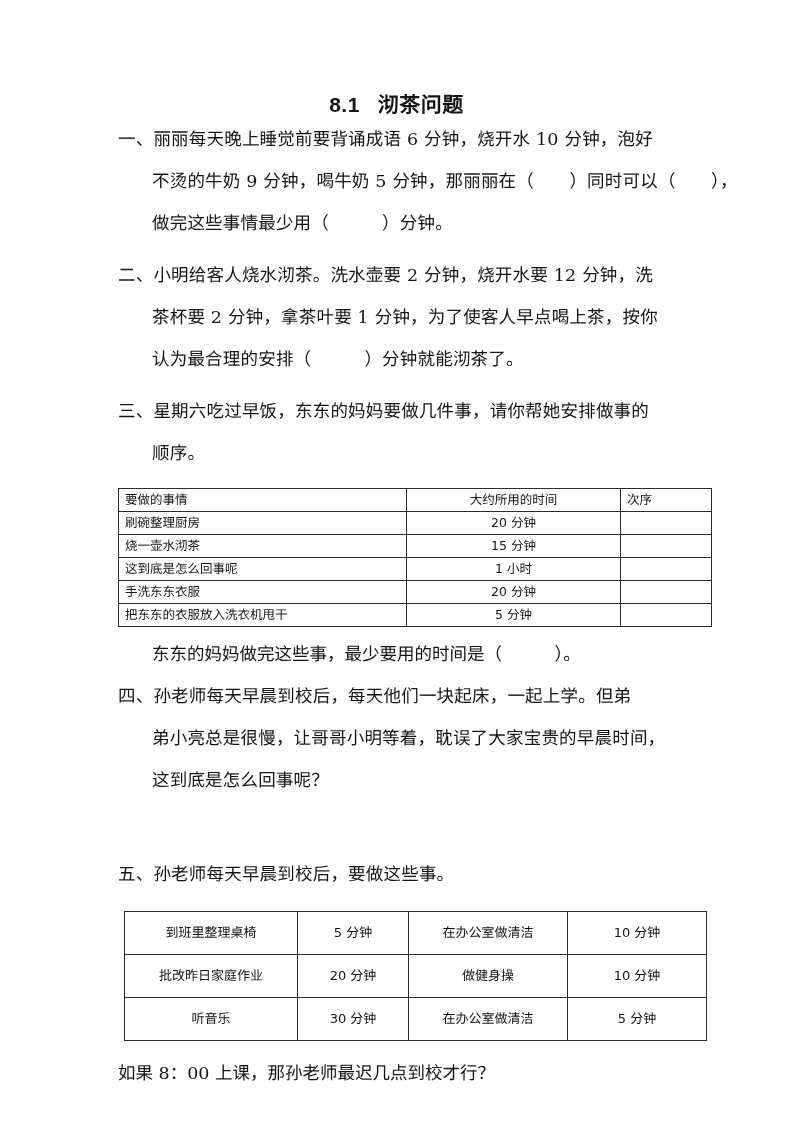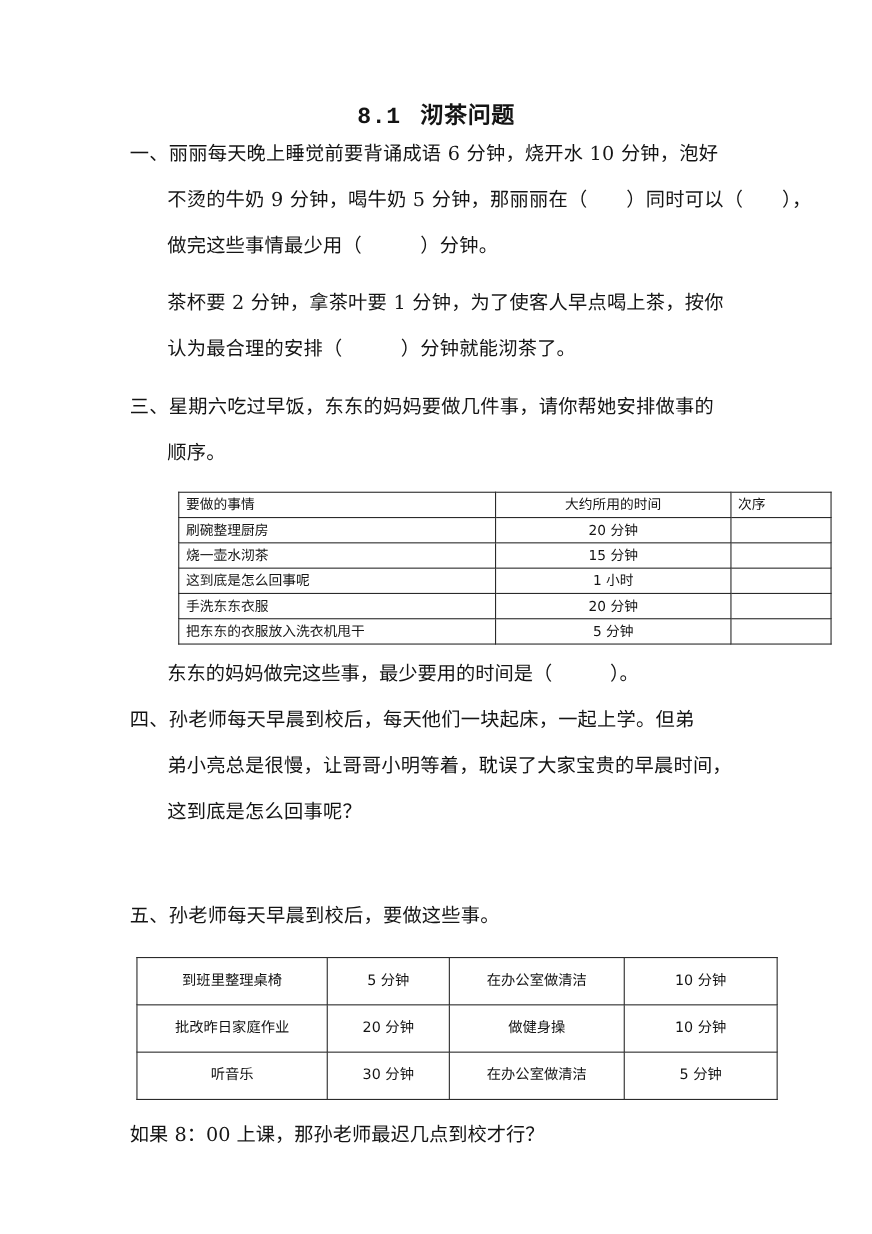--- a/index.html
+++ b/index.html
@@ -29,21 +29,21 @@
   .doc-title {
     margin: 0;
     padding-top: 88px;
     text-align: center;
     font-size: 21px;
     font-weight: bold;
     letter-spacing: 0.5px;
     font-family: "DejaVu Sans", "Liberation Sans", sans-serif;
   }
   .doc-title .title-num {
-    font-family: Liberation Mono, monospace;
+    font-family: Liberation Sans, sans-serif;
     font-weight: bold;
   }
   .doc-title .title-gap {
     display: inline-block;
     width: 18px;
   }
 
   
   .q-block {
     margin: 0;
@@ -80,21 +80,20 @@
     font-size: 12.5px;
     line-height: 14px;
     padding: 4px 6px;
     vertical-align: middle;
     white-space: nowrap;
   }
 
   
   #table-chores {
     width: 554px;
-    margin-left: 44px;
   }
   #table-chores td.c-task   { width: 275px; text-align: left; }
   #table-chores td.c-time   { width: 201px; text-align: center; }
   #table-chores td.c-order  { width: 78px;  text-align: left; }
   #table-chores tr { height: 22px; }
 
   
   .tbl-wrap-2 {
     padding-left: 124px;
     margin-top: 16px;
@@ -140,20 +139,21 @@
 
   <div class="q-block">
     <div class="q-line">一、丽丽每天晚上睡觉前要背诵成语 6 分钟，烧开水 10 分钟，泡好</div>
     <div class="q-line indent">不烫的牛奶 9 分钟，喝牛奶 5 分钟，那丽丽在（　　）同时可以（　　），</div>
     <div class="q-line indent">做完这些事情最少用（　　　）分钟。</div>
   </div>
 
   <div class="spacer-sm"></div>
 
   <div class="q-block">
+    <div class="q-line">二、小明给客人烧水沏茶。洗水壶要 2 分钟，烧开水要 12 分钟，洗</div>
     <div class="q-line indent">茶杯要 2 分钟，拿茶叶要 1 分钟，为了使客人早点喝上茶，按你</div>
     <div class="q-line indent">认为最合理的安排（　　　）分钟就能沏茶了。</div>
   </div>
 
   <div class="spacer-sm"></div>
 
   <div class="q-block">
     <div class="q-line">三、星期六吃过早饭，东东的妈妈要做几件事，请你帮她安排做事的</div>
     <div class="q-line indent">顺序。</div>
   </div>

